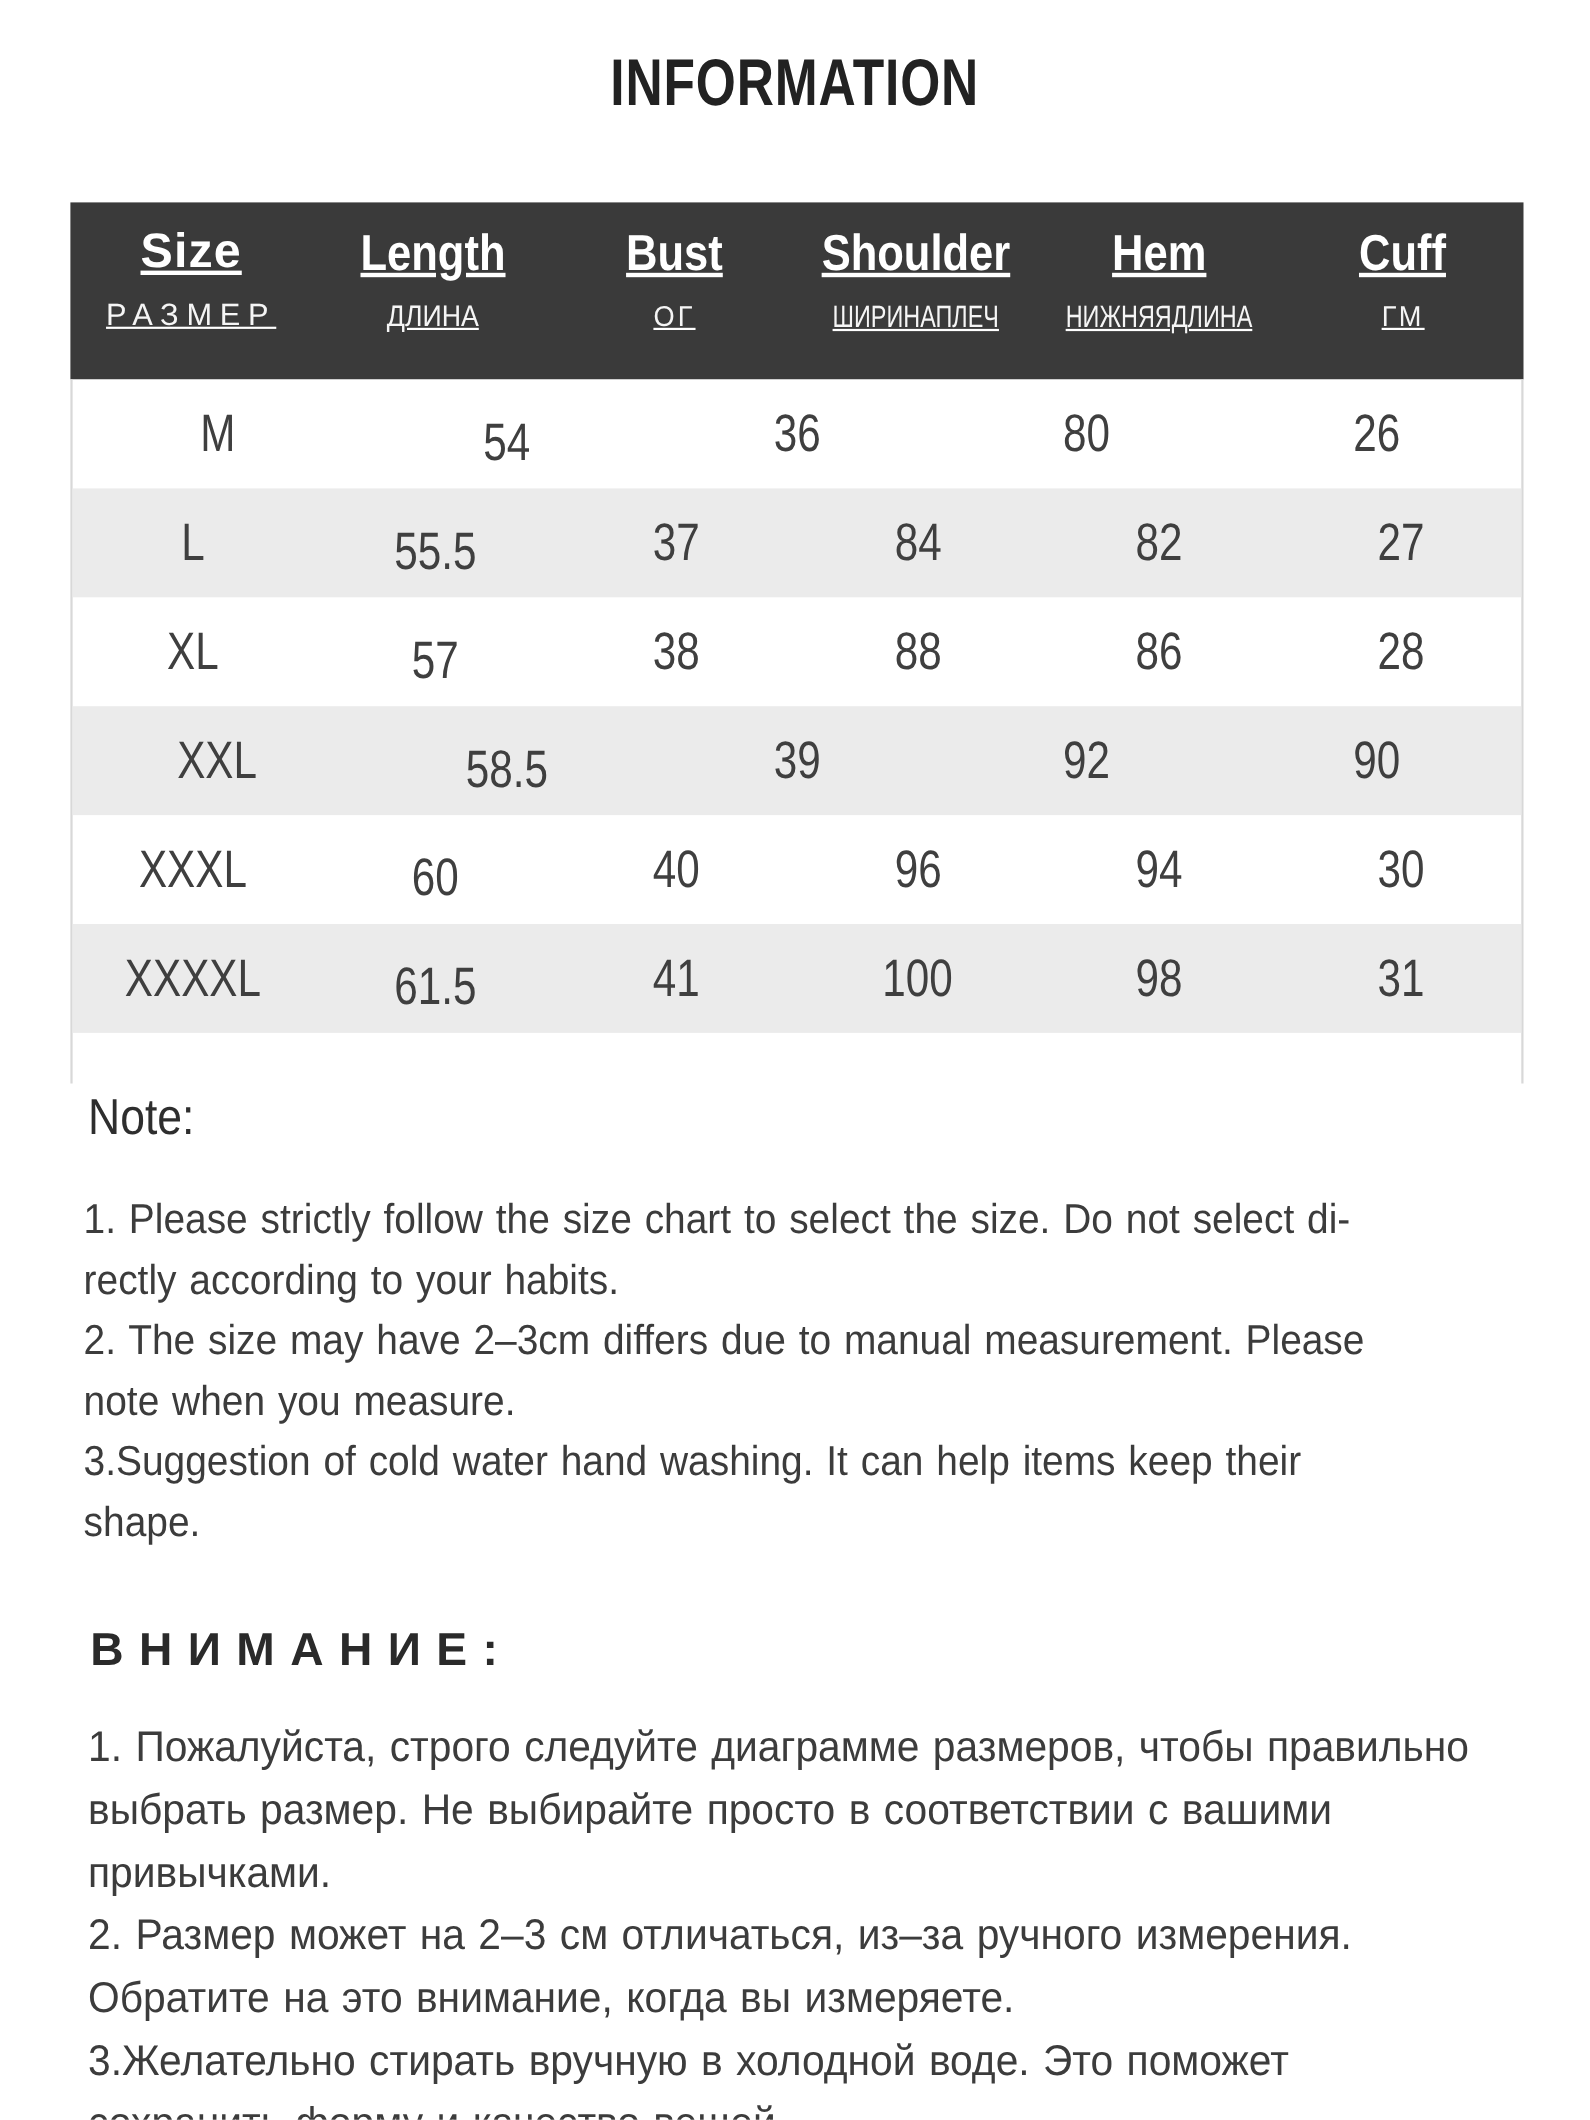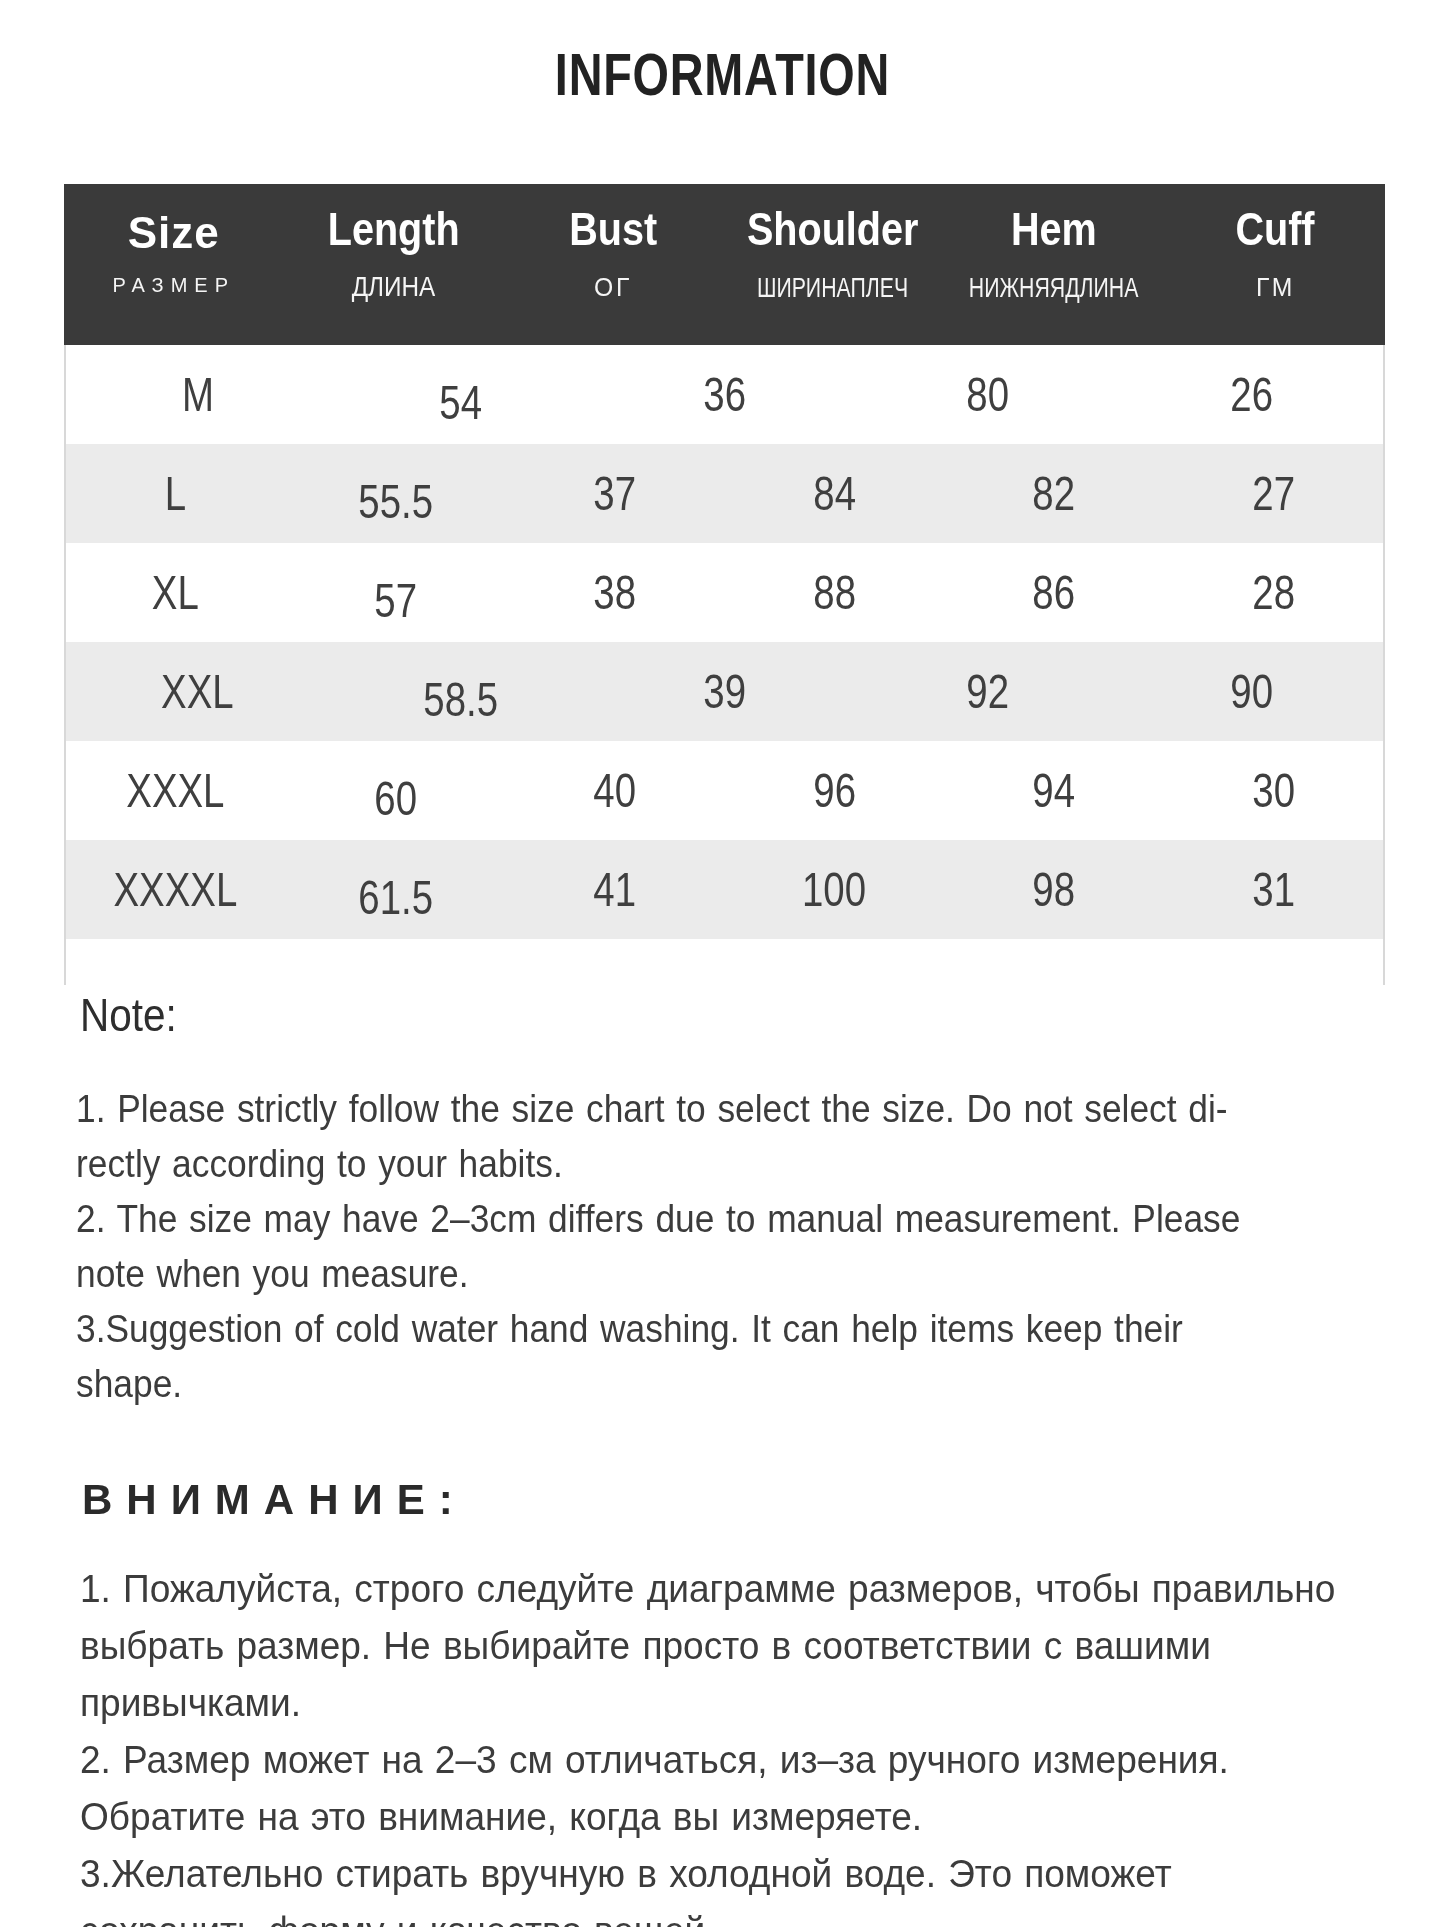--- a/index.html
+++ b/index.html
@@ -15,26 +15,26 @@
     transform:scaleX(0.78); letter-spacing:1px;
   }
   
   .size-table { position:absolute; left:64px; top:184px; width:1321px; }
   .thead {
     display:flex; background:#3a3a3a; height:161px;
     align-items:stretch;
   }
   .th {
     flex:1; display:flex; flex-direction:column;
-    justify-content:center; align-items:center; color:#ffffff; padding-bottom:24px;
+    justify-content:center; align-items:center; color:#ffffff; padding-bottom:24px;text-decoration:underline;
   }
   .th-label { font-size:46px; font-weight:bold; transform:scaleX(0.86); }
   .th-size .th-label { transform:none; font-size:44px; letter-spacing:1px; }
   .th-sub { font-size:27px; margin-top:16px; color:#f5f5f5; transform:scaleX(0.9); }
-  .sub-spaced { letter-spacing:7px; transform:none; font-size:20px; }
+  .sub-spaced { letter-spacing:7px; transform:none; font-size:28px; }
   .sub-cond  { transform:scaleX(0.76); font-size:28px; }
   .sub-tiny  { letter-spacing:3px; transform:scaleX(0.95); font-size:26px; }
   .tbody {
     border-left:2px solid #d8d8d8; border-right:2px solid #d8d8d8;
     padding-bottom:46px; background:#ffffff;
   }
   .tr { display:flex; height:99px; align-items:center; }
   .tr:nth-child(even) { background:#ebebeb; }
   .td { flex:1; text-align:center; font-size:48px; color:#3f3f3f; }
   .td .v { display:inline-block; transform:scaleX(0.8); }

